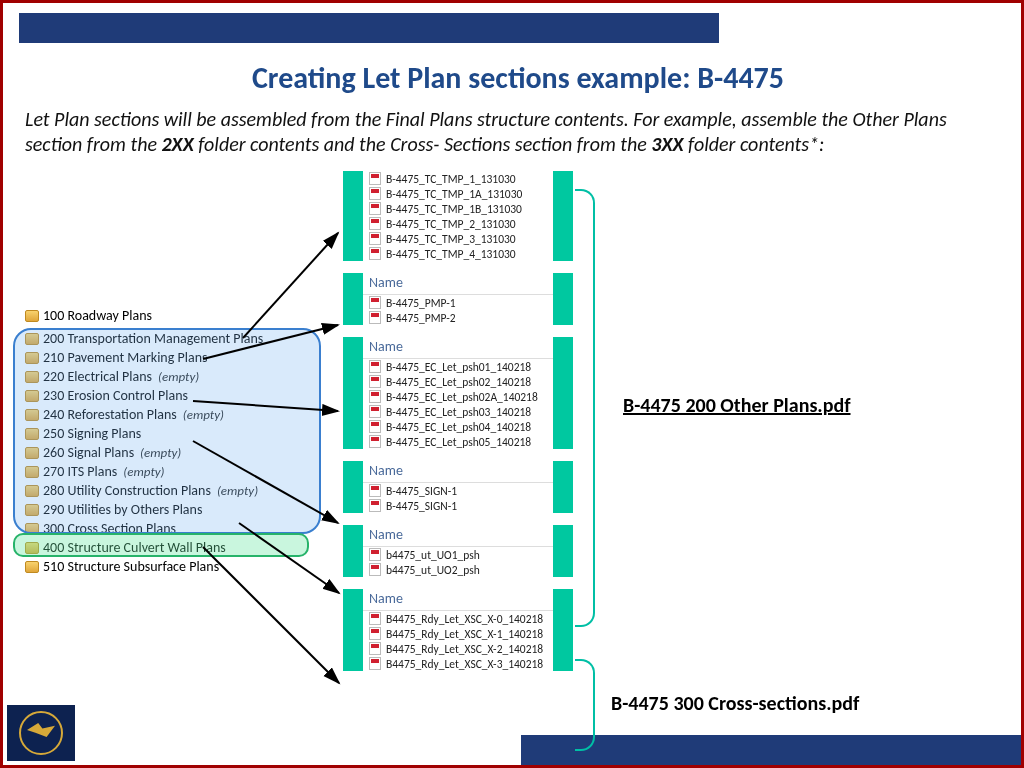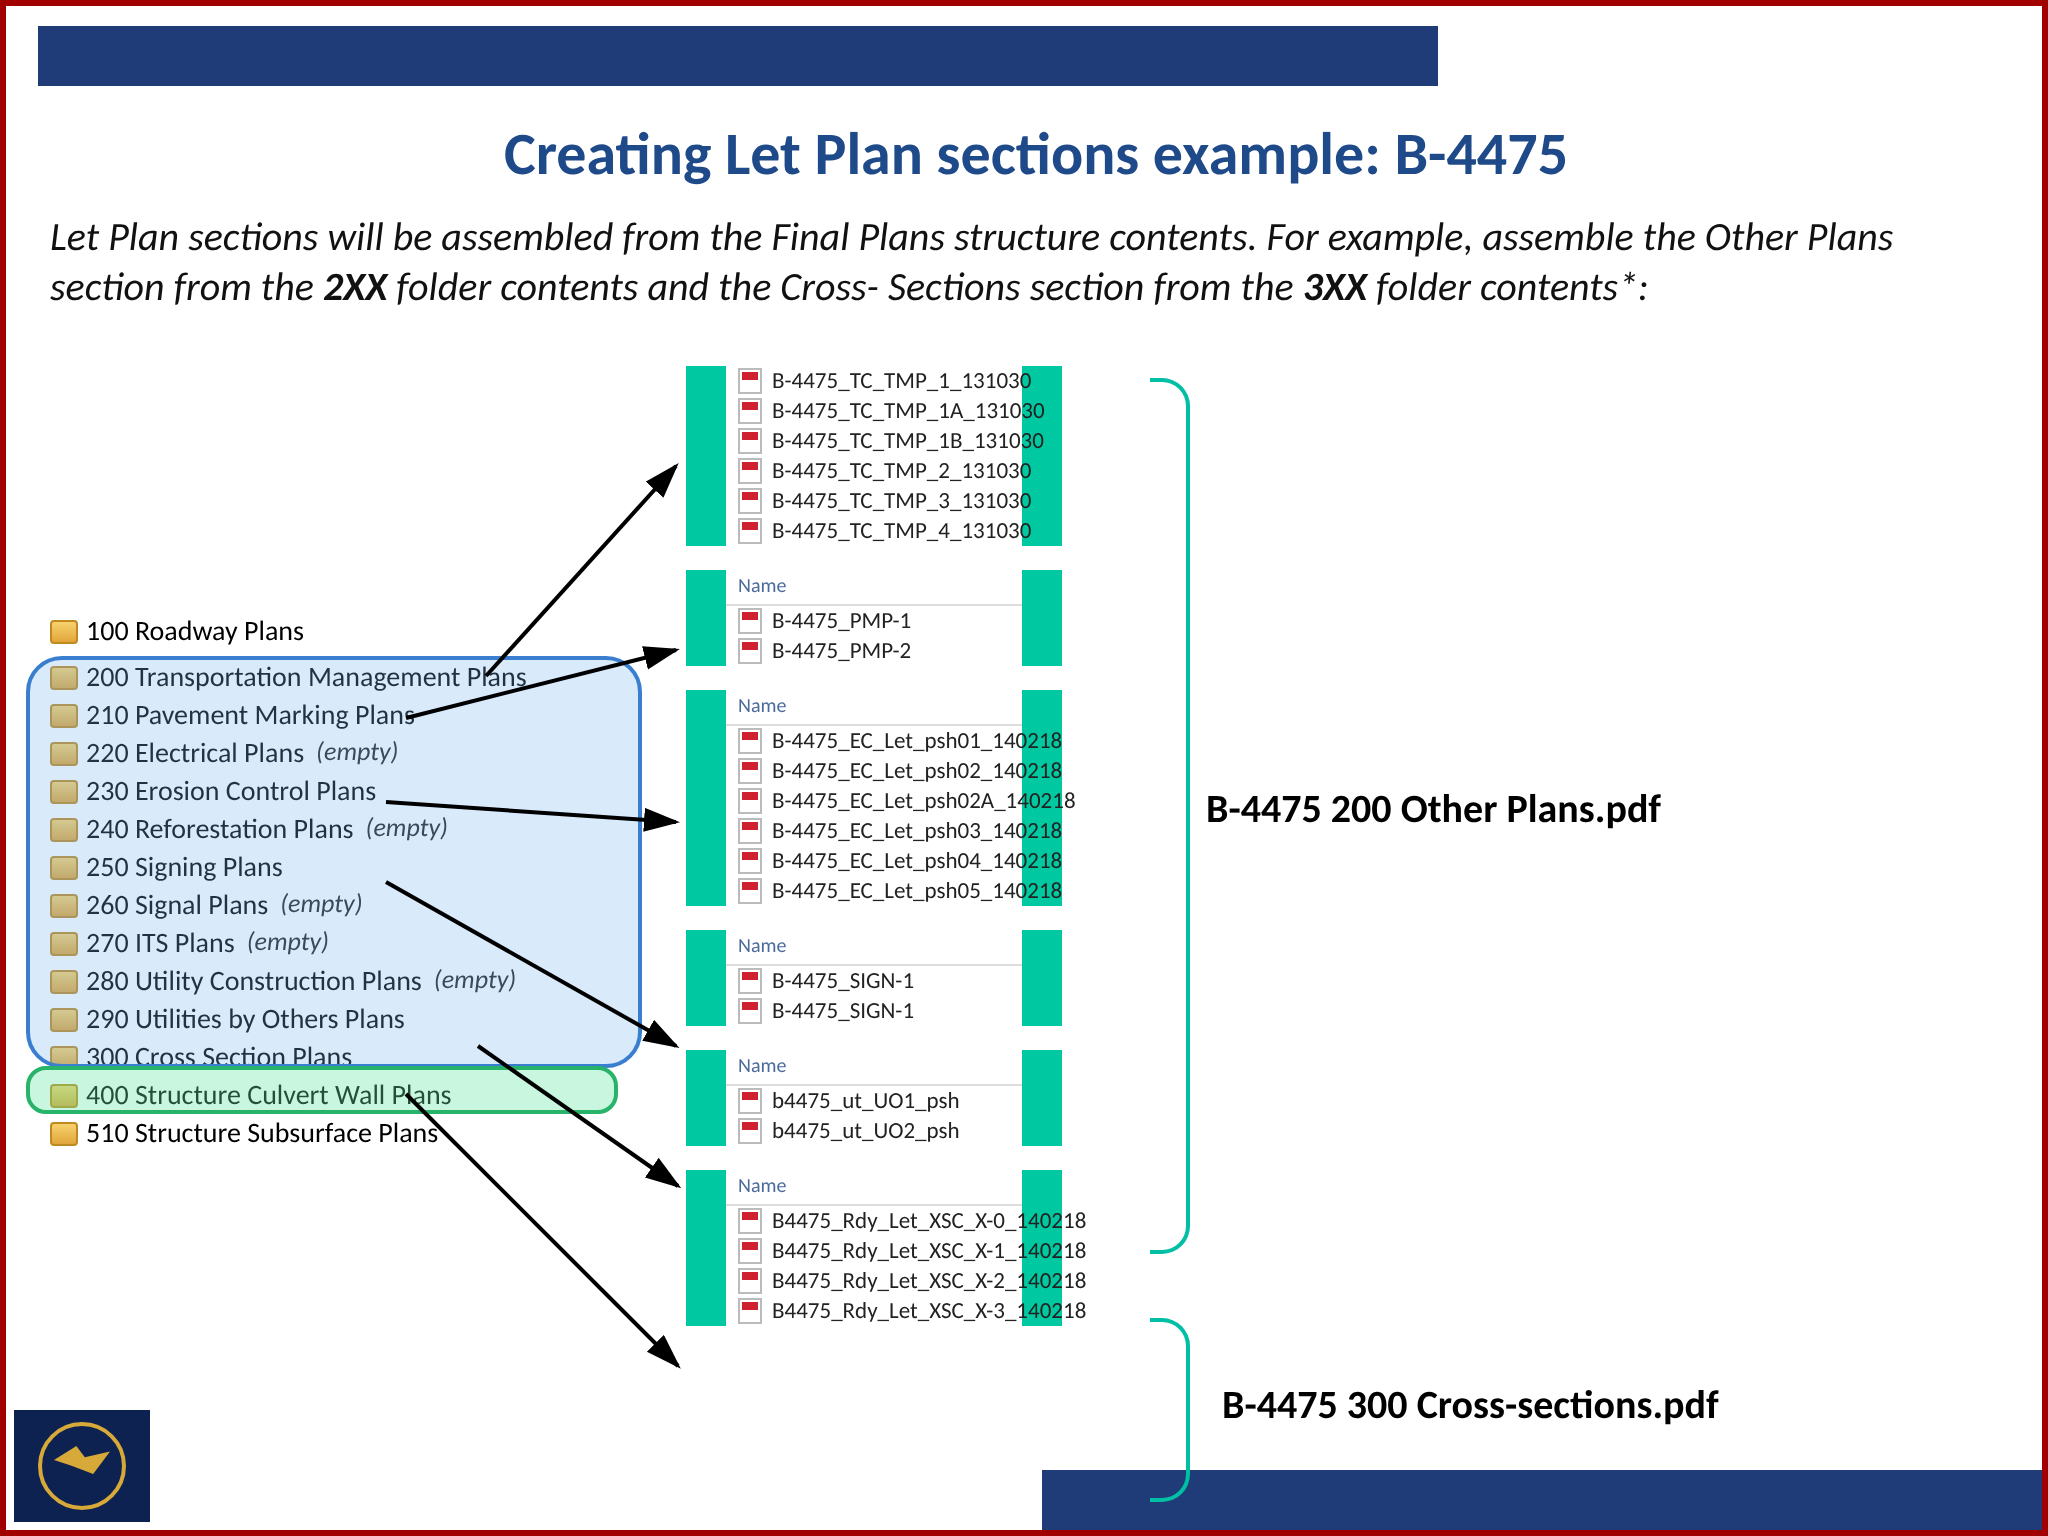--- a/index.html
+++ b/index.html
@@ -89,34 +89,34 @@
   }
   .empty-note {
     font-style: italic;
     color: #222;
     font-size: 13px;
     margin-left: 2px;
   }
   
   .files {
     position: absolute;
-    left: 340px; top: 180px;
-    width: 188px;
+    left: 340px; top: 168px;
+    width: 230px;
   }
   .file-group {
     background: #fff;
     border-left: 20px solid #00c8a0;
     border-right: 20px solid #00c8a0;
     border-top: 0;
     margin-bottom: 12px;
     position: relative;
     padding: 0;
   }
   .file-group .hdr {
-    font-size: 10px;
+    font-size: 14px;
     color: #4a6a9a;
     padding: 1px 6px 3px;
     border-bottom: 1px solid #ddd;
   }
   .file-row {
     display: flex;
     align-items: center;
     gap: 5px;
     font-size: 11.5px;
     color: #222;
@@ -367,21 +367,21 @@
       <div class="file-row">
         <span class="pdf-icon"></span>
         <span>B4475_Rdy_Let_XSC_X-3_140218</span>
       </div>
     </div>
   </div>
 
 <div class="brace" style="top:186px; height:438px; left:572px;"></div>
 <div class="brace" style="top:656px; height:92px; left:572px;"></div>
 
-<div class="callout" style="top:390px; left:600px;">B-4475 200 Other Plans.pdf</div>
+<div class="callout" style="top:390px; left:620px;text-decoration:underline;">B-4475 200 Other Plans.pdf</div>
 <div class="callout" style="top:688px; left:608px;">B-4475 300 Cross-sections.pdf</div>
 
 <svg class="arrows">
   <defs>
     <marker id="ah" markerWidth="10" markerHeight="10" refX="8" refY="3" orient="auto">
       <path d="M0,0 L9,3 L0,6 Z" fill="#000"></path>
     </marker>
   </defs>
   <line x1="240" y1="335" x2="335" y2="230" stroke="#000" stroke-width="2" marker-end="url(#ah)"></line>
   <line x1="200" y1="356" x2="335" y2="322" stroke="#000" stroke-width="2" marker-end="url(#ah)"></line>

